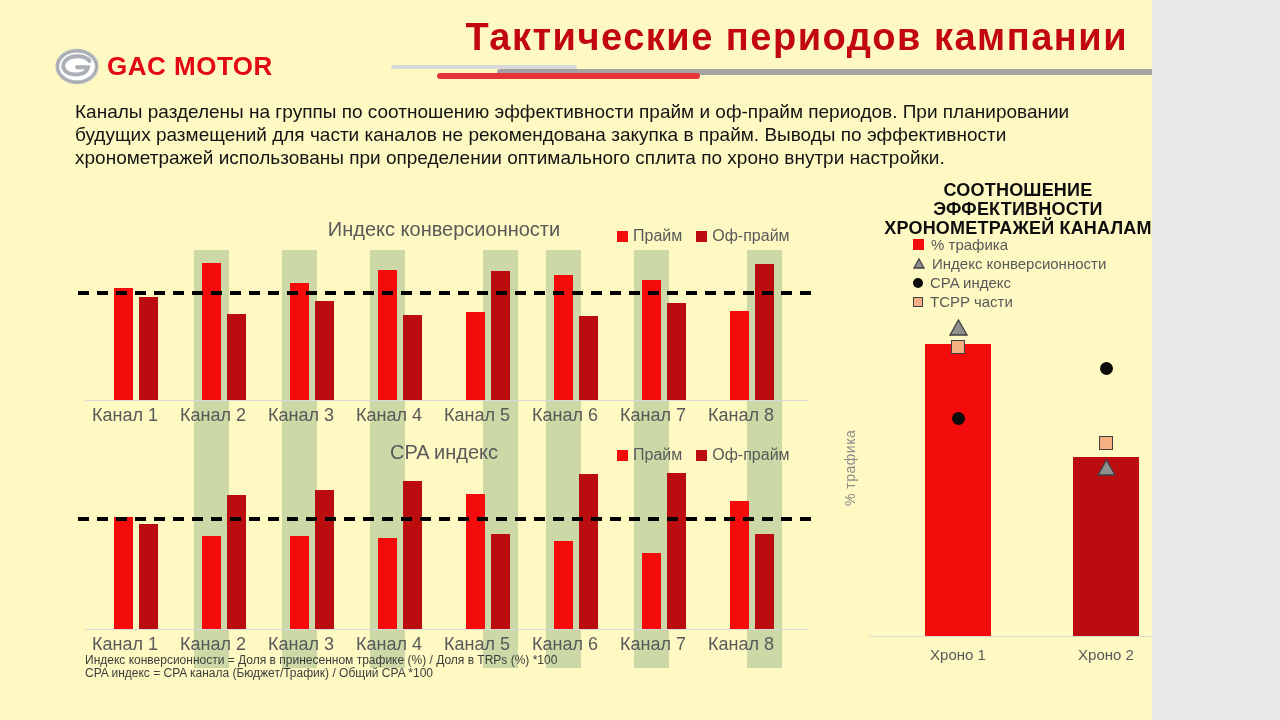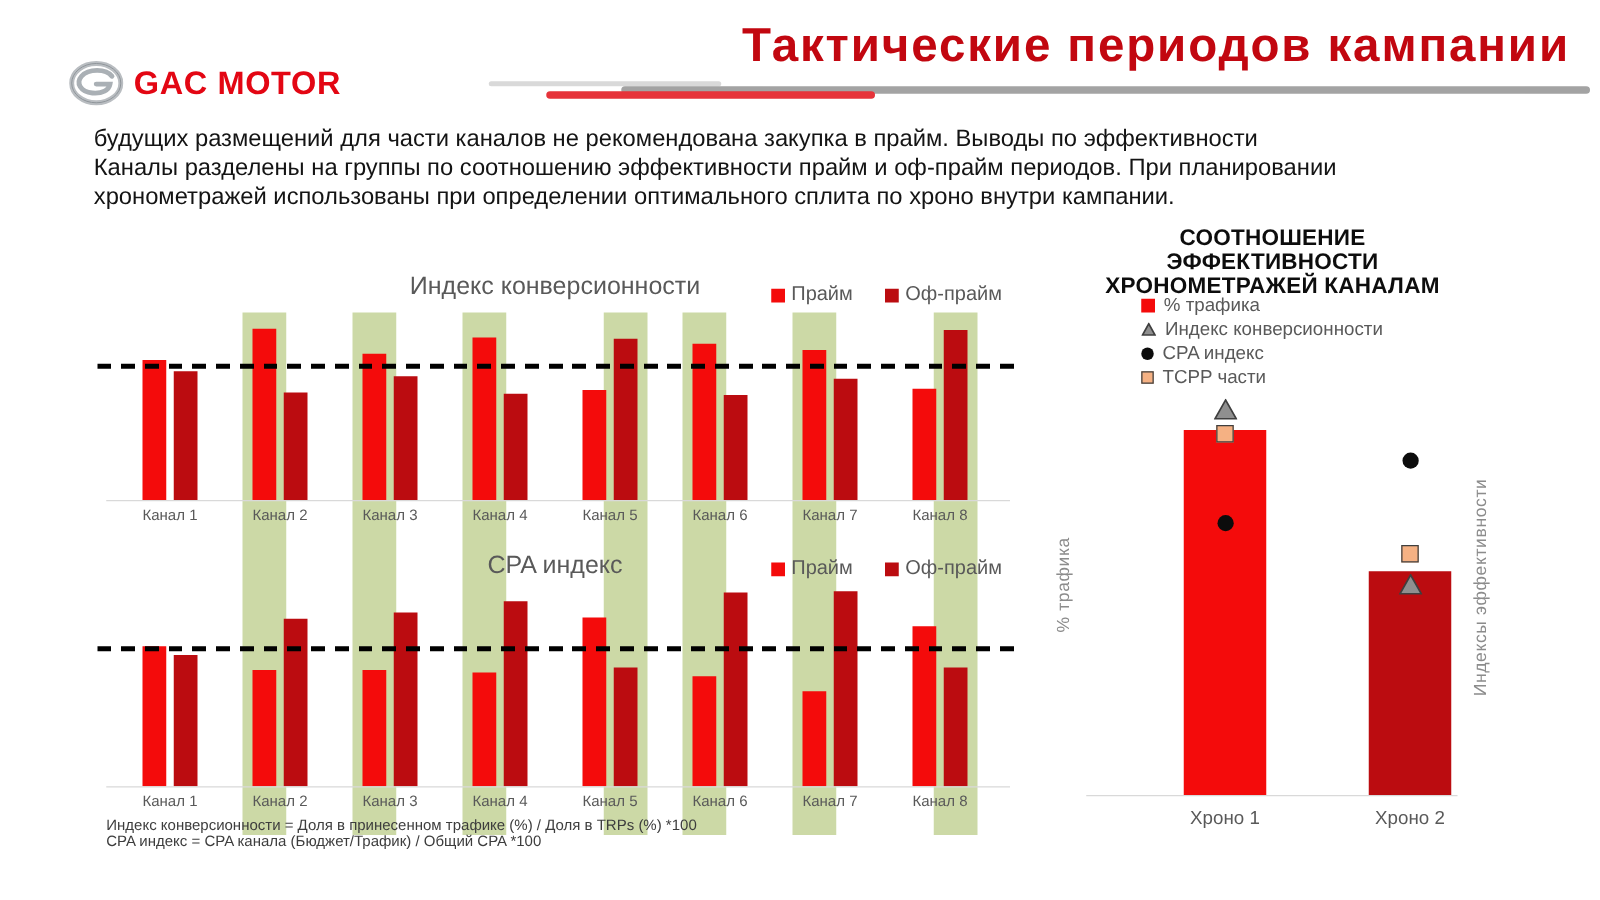--- a/index.html
+++ b/index.html
@@ -1,16 +1,16 @@
 <!DOCTYPE html>
 <html><head>
 <meta charset="utf-8">
 <style>
   html,body{margin:0;padding:0;background:#e8e8e8;}
-  .slide{position:relative;width:1280px;height:720px;background:#ffffff;overflow:hidden;
+  .slide{position:relative;width:1152px;height:720px;background:#fef9c3;overflow:hidden;
          font-family:"Liberation Sans",sans-serif;}
   
   .logo{position:absolute;left:55px;top:48px;display:flex;align-items:center;gap:8px;}
   .brand{font-size:26px;font-weight:800;color:#e30613;letter-spacing:0.5px;}
   .title{position:absolute;top:16px;right:24px;margin:0;font-size:38px;font-weight:700;
          letter-spacing:1.5px;color:#c20710;white-space:nowrap;}
   .decor{position:absolute;border-radius:3px;}
   .decor-light{left:391px;top:65px;width:186px;height:4px;background:#d9d9d9;}
   .decor-gray{left:497px;top:69px;width:775px;height:6px;background:#a3a3a3;}
   .decor-red{left:437px;top:73px;width:263px;height:6px;background:#e6333a;}
@@ -20,36 +20,36 @@
             letter-spacing:0.6px;color:#0d0d0d;white-space:nowrap;}
   .sec-right{position:absolute;left:862px;width:312px;top:181px;text-align:center;
              font-size:18px;font-weight:700;line-height:19px;letter-spacing:0.2px;color:#0d0d0d;}
   
   #bands{position:absolute;left:0;top:250px;width:1280px;height:418px;z-index:0;}
   .band{position:absolute;top:0;height:100%;width:35px;background:#ccd9a6;}
   
   .chart-title{position:absolute;left:92px;width:704px;text-align:center;font-size:20px;
                color:#595959;z-index:3;}
   #ct1{top:218px;} #ct2{top:441px;}
-  .legend-row{position:absolute;display:flex;gap:26px;align-items:flex-start;font-size:16px;
+  .legend-row{position:absolute;display:flex;gap:14px;align-items:flex-start;font-size:16px;
               color:#595959;z-index:3;}
   #legend1{top:227px;left:617px;} #legend2{top:446px;left:617px;}
   .legend-item{display:flex;align-items:center;gap:5px;}
   .chplot{position:absolute;left:92px;width:704px;z-index:2;}
   #chart1{top:250px;height:150px;} #chart2{top:470px;height:159px;}
   .bars{position:absolute;inset:0;display:flex;align-items:flex-end;}
   .grp{width:88px;display:flex;justify-content:center;align-items:flex-end;gap:6px;height:100%;}
   .bar{width:19px;}
   .dashline{position:absolute;left:-14px;right:-16px;height:4px;z-index:3;
             background:repeating-linear-gradient(90deg,#000 0 11px,transparent 11px 19px);}
   .cats{position:absolute;top:100%;padding-top:5px;left:0;width:100%;display:flex;}
-  .cat{flex:0 0 88px;text-align:center;font-size:12px;color:#595959;white-space:nowrap;}
+  .cat{flex:0 0 88px;font-size:18px;color:#595959;white-space:nowrap;}
   .axisline{position:absolute;background:#d9d9d9;height:1px;z-index:2;}
   
-  #chart3{position:absolute;left:905px;top:250px;width:297px;height:386px;z-index:2;}
+  #chart3{position:absolute;left:883px;top:250px;width:297px;height:386px;z-index:2;}
   .cbar{position:absolute;bottom:0;}
   .marker{position:absolute;line-height:0;}
   .ccat{position:absolute;width:120px;text-align:center;font-size:15px;color:#595959;
         white-space:nowrap;}
   #chrono-legend{position:absolute;left:913px;top:236px;z-index:3;display:flex;
                  flex-direction:column;gap:2px;}
   .cl-row{display:flex;align-items:center;gap:7px;font-size:15px;color:#595959;height:17px;}
   .vlabel{position:absolute;writing-mode:vertical-rl;transform:rotate(180deg);font-size:14px;
           color:#8c8c8c;letter-spacing:0.5px;text-align:center;z-index:2;}
   #vl-left{left:842px;top:405px;height:125px;}
@@ -70,23 +70,23 @@
     </svg>
     <div class="brand">GAC MOTOR</div>
   </div>
 
   <h1 class="title">Тактические периодов кампании</h1>
   <div class="decor decor-light"></div>
   <div class="decor decor-gray"></div>
   <div class="decor decor-red"></div>
 
   <div class="intro">
+    <div>Каналы разделены на группы по соотношению эффективности прайм и оф-прайм периодов. При планировании</div>
     <div>будущих размещений для части каналов не рекомендована закупка в прайм. Выводы по эффективности</div>
-    <div>Каналы разделены на группы по соотношению эффективности прайм и оф-прайм периодов. При планировании</div>
-    <div>хронометражей использованы при определении оптимального сплита по хроно внутри кампании.</div>
+    <div>хронометражей использованы при определении оптимального сплита по хроно внутри настройки.</div>
   </div>
 
   <div class="sec-right">
     <div>СООТНОШЕНИЕ ЭФФЕКТИВНОСТИ</div>
     <div>ХРОНОМЕТРАЖЕЙ КАНАЛАМ</div>
   </div>
 
   <div id="bands">
       <div class="band" style="left: 194px; background: rgb(204, 217, 166);"></div>
       <div class="band" style="left: 282px; background: rgb(204, 217, 166);"></div>

